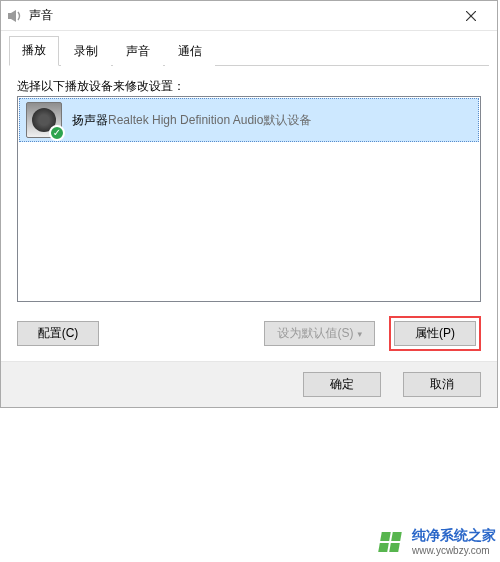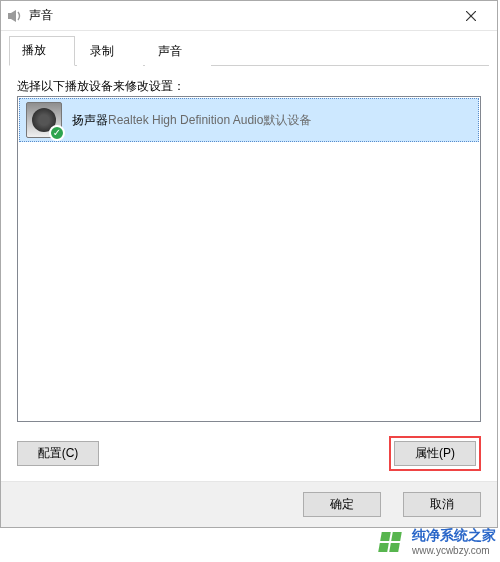--- a/index.html
+++ b/index.html
@@ -10,21 +10,21 @@
     background: #fff;
     color: #000;
     width: 500px;
     height: 562px;
     overflow: hidden;
     position: relative;
   }
   .window {
     border: 1px solid #aaa;
     width: 498px;
-    height: 528px;
+    height: 408px;
     position: relative;
     background: #fff;
     display: flex;
     flex-direction: column;
   }
   .titlebar {
     height: 30px;
     display: flex;
     align-items: center;
     padding: 0 6px;
@@ -48,21 +48,21 @@
     padding: 4px 8px 0 8px;
     background: #fff;
   }
   .tabs {
     display: flex;
     align-items: flex-end;
     border-bottom: 1px solid #d0d0d0;
     position: relative;
   }
   .tab {
-    padding: 5px 28px 6px 12px;
+    padding: 5px 12px 6px 12px;
     font-size: 12px;
     color: #000;
     border: 1px solid transparent;
     border-bottom: none;
     margin-right: 2px;
     cursor: pointer;
     background: #fff;
     position: relative;
     top: 1px;
   }
@@ -210,20 +210,21 @@
         <line x1="10" y1="0" x2="0" y2="10" stroke="currentColor" stroke-width="1.2"></line>
       </svg>
     </div>
   </div>
 
   <div class="tabs-strip">
     <div class="tabs">
       <div class="tab active">播放</div>
       <div class="tab">录制</div>
       <div class="tab">声音</div>
+      <div class="tab">通信</div>
     </div>
   </div>
 
   <div class="tabpane">
     <div class="instr">选择以下播放设备来修改设置：</div>
 
     <div class="listbox">
       <div class="device">
         <div class="devicon">
           <div class="grille"></div>
@@ -233,20 +234,24 @@
           <span class="name">扬声器</span>
           <span class="desc">Realtek High Definition Audio</span>
           <span class="status">默认设备</span>
         </div>
       </div>
     </div>
 
     <div class="btnrow">
       <button class="btn">配置(C)</button>
       <div class="spacer"></div>
+      <button class="btn disabled">
+        <span>设为默认值(S)</span>
+        <span class="caret">▾</span>
+      </button>
       <span class="prop-highlight">
         <button class="btn">属性(P)</button>
       </span>
     </div>
   </div>
 
   <div class="dlg-footer">
     <button class="btn">确定</button>
     <button class="btn">取消</button>
   </div>

